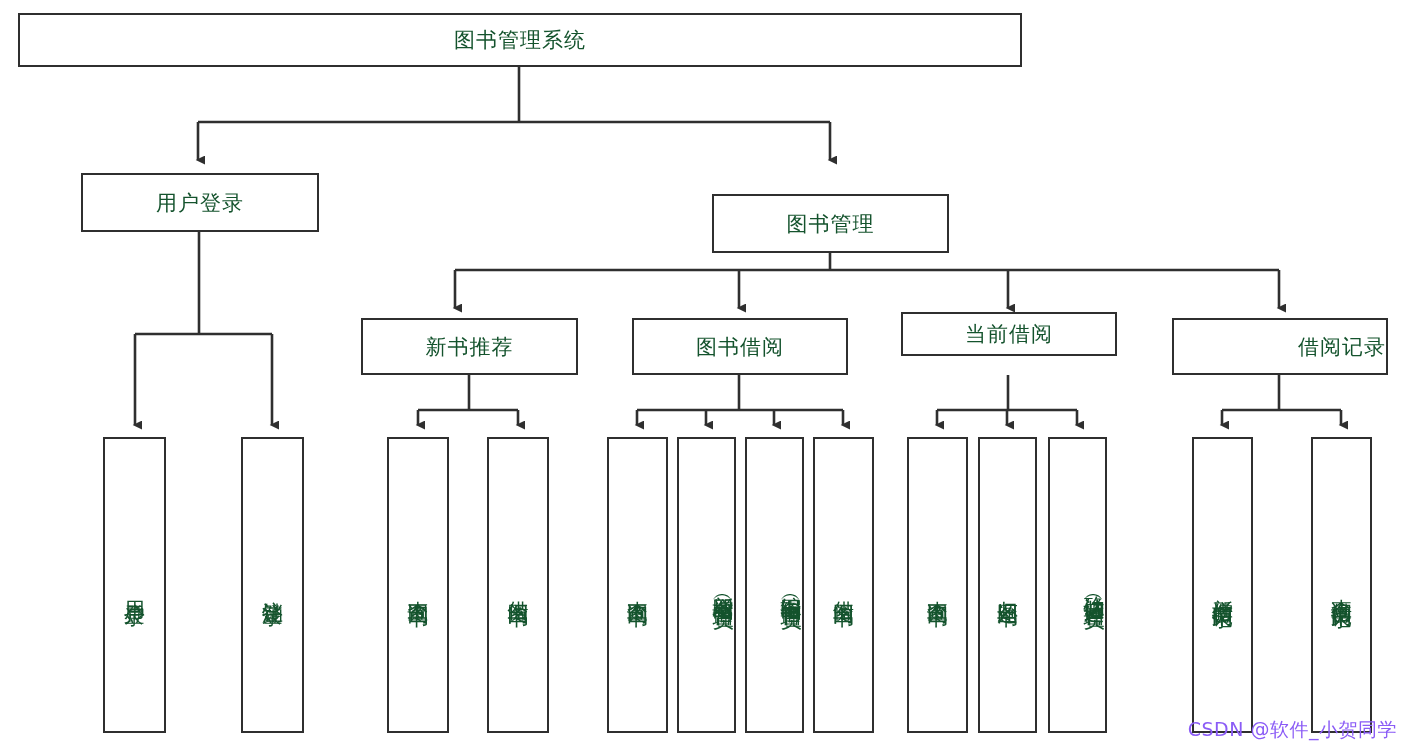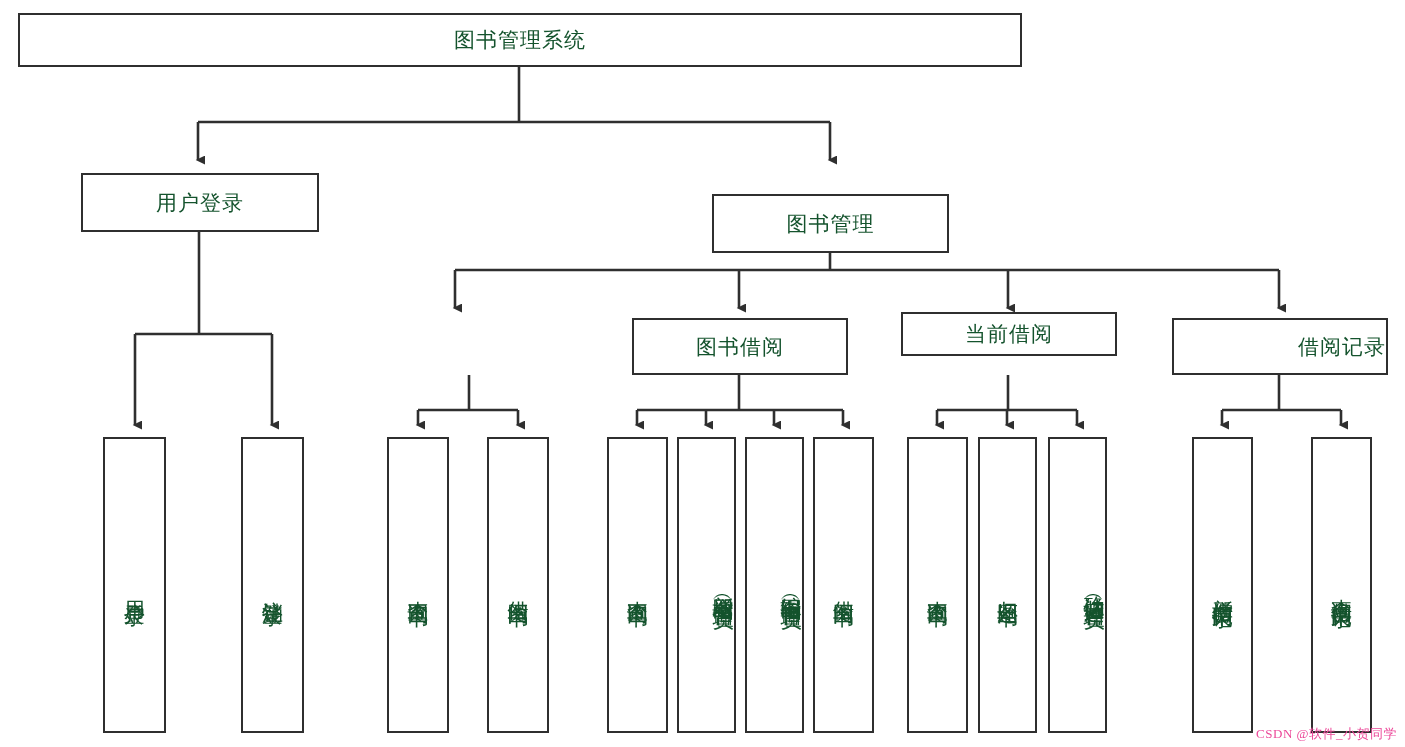--- a/index.html
+++ b/index.html
@@ -53,25 +53,24 @@
   .node.vert.mid {
     align-items: center;
   }
   .node .label {
     display: block;
   }
   .watermark {
     position: absolute;
     right: 8px;
     bottom: 4px;
-    font-size: 13px;
-    color: #ec4899;
+    font-size: 19px;
+    color: #8b5cf6;
     letter-spacing: 0.5px;
     user-select: none;
-    font-family: Liberation Serif, serif;
   }
 </style>
 </head>
 <body>
 
 <div id="canvas">
 
   <svg class="wires" viewBox="0 0 1405 747">
     <defs>
       <marker id="arrow" markerWidth="10" markerHeight="10" refX="4.5" refY="7.2" orient="auto" markerUnits="userSpaceOnUse">
@@ -126,20 +125,23 @@
     <span class="label">图书管理系统</span>
   </div>
 
   <div class="node horiz" style="left:81px; top:173px; width:238px; height:59px;">
     <span class="label">用户登录</span>
   </div>
   <div class="node horiz" style="left:712px; top:173px; width:237px; height:59px;margin-top:21px;">
     <span class="label">图书管理</span>
   </div>
 
+  <div class="node horiz" style="left:361px; top:318px; width:217px; height:57px;">
+    <span class="label">新书推荐</span>
+  </div>
   <div class="node horiz" style="left:632px; top:318px; width:216px; height:57px;justify-content:center;">
     <span class="label">图书借阅</span>
   </div>
   <div class="node horiz" style="left:901px; top:312px; width:216px; height:44px;">
     <span class="label">当前借阅</span>
   </div>
   <div class="node horiz" style="left:1172px; top:318px; width:216px; height:57px;justify-content:flex-end;">
     <span class="label">借阅记录</span>
   </div>
 

